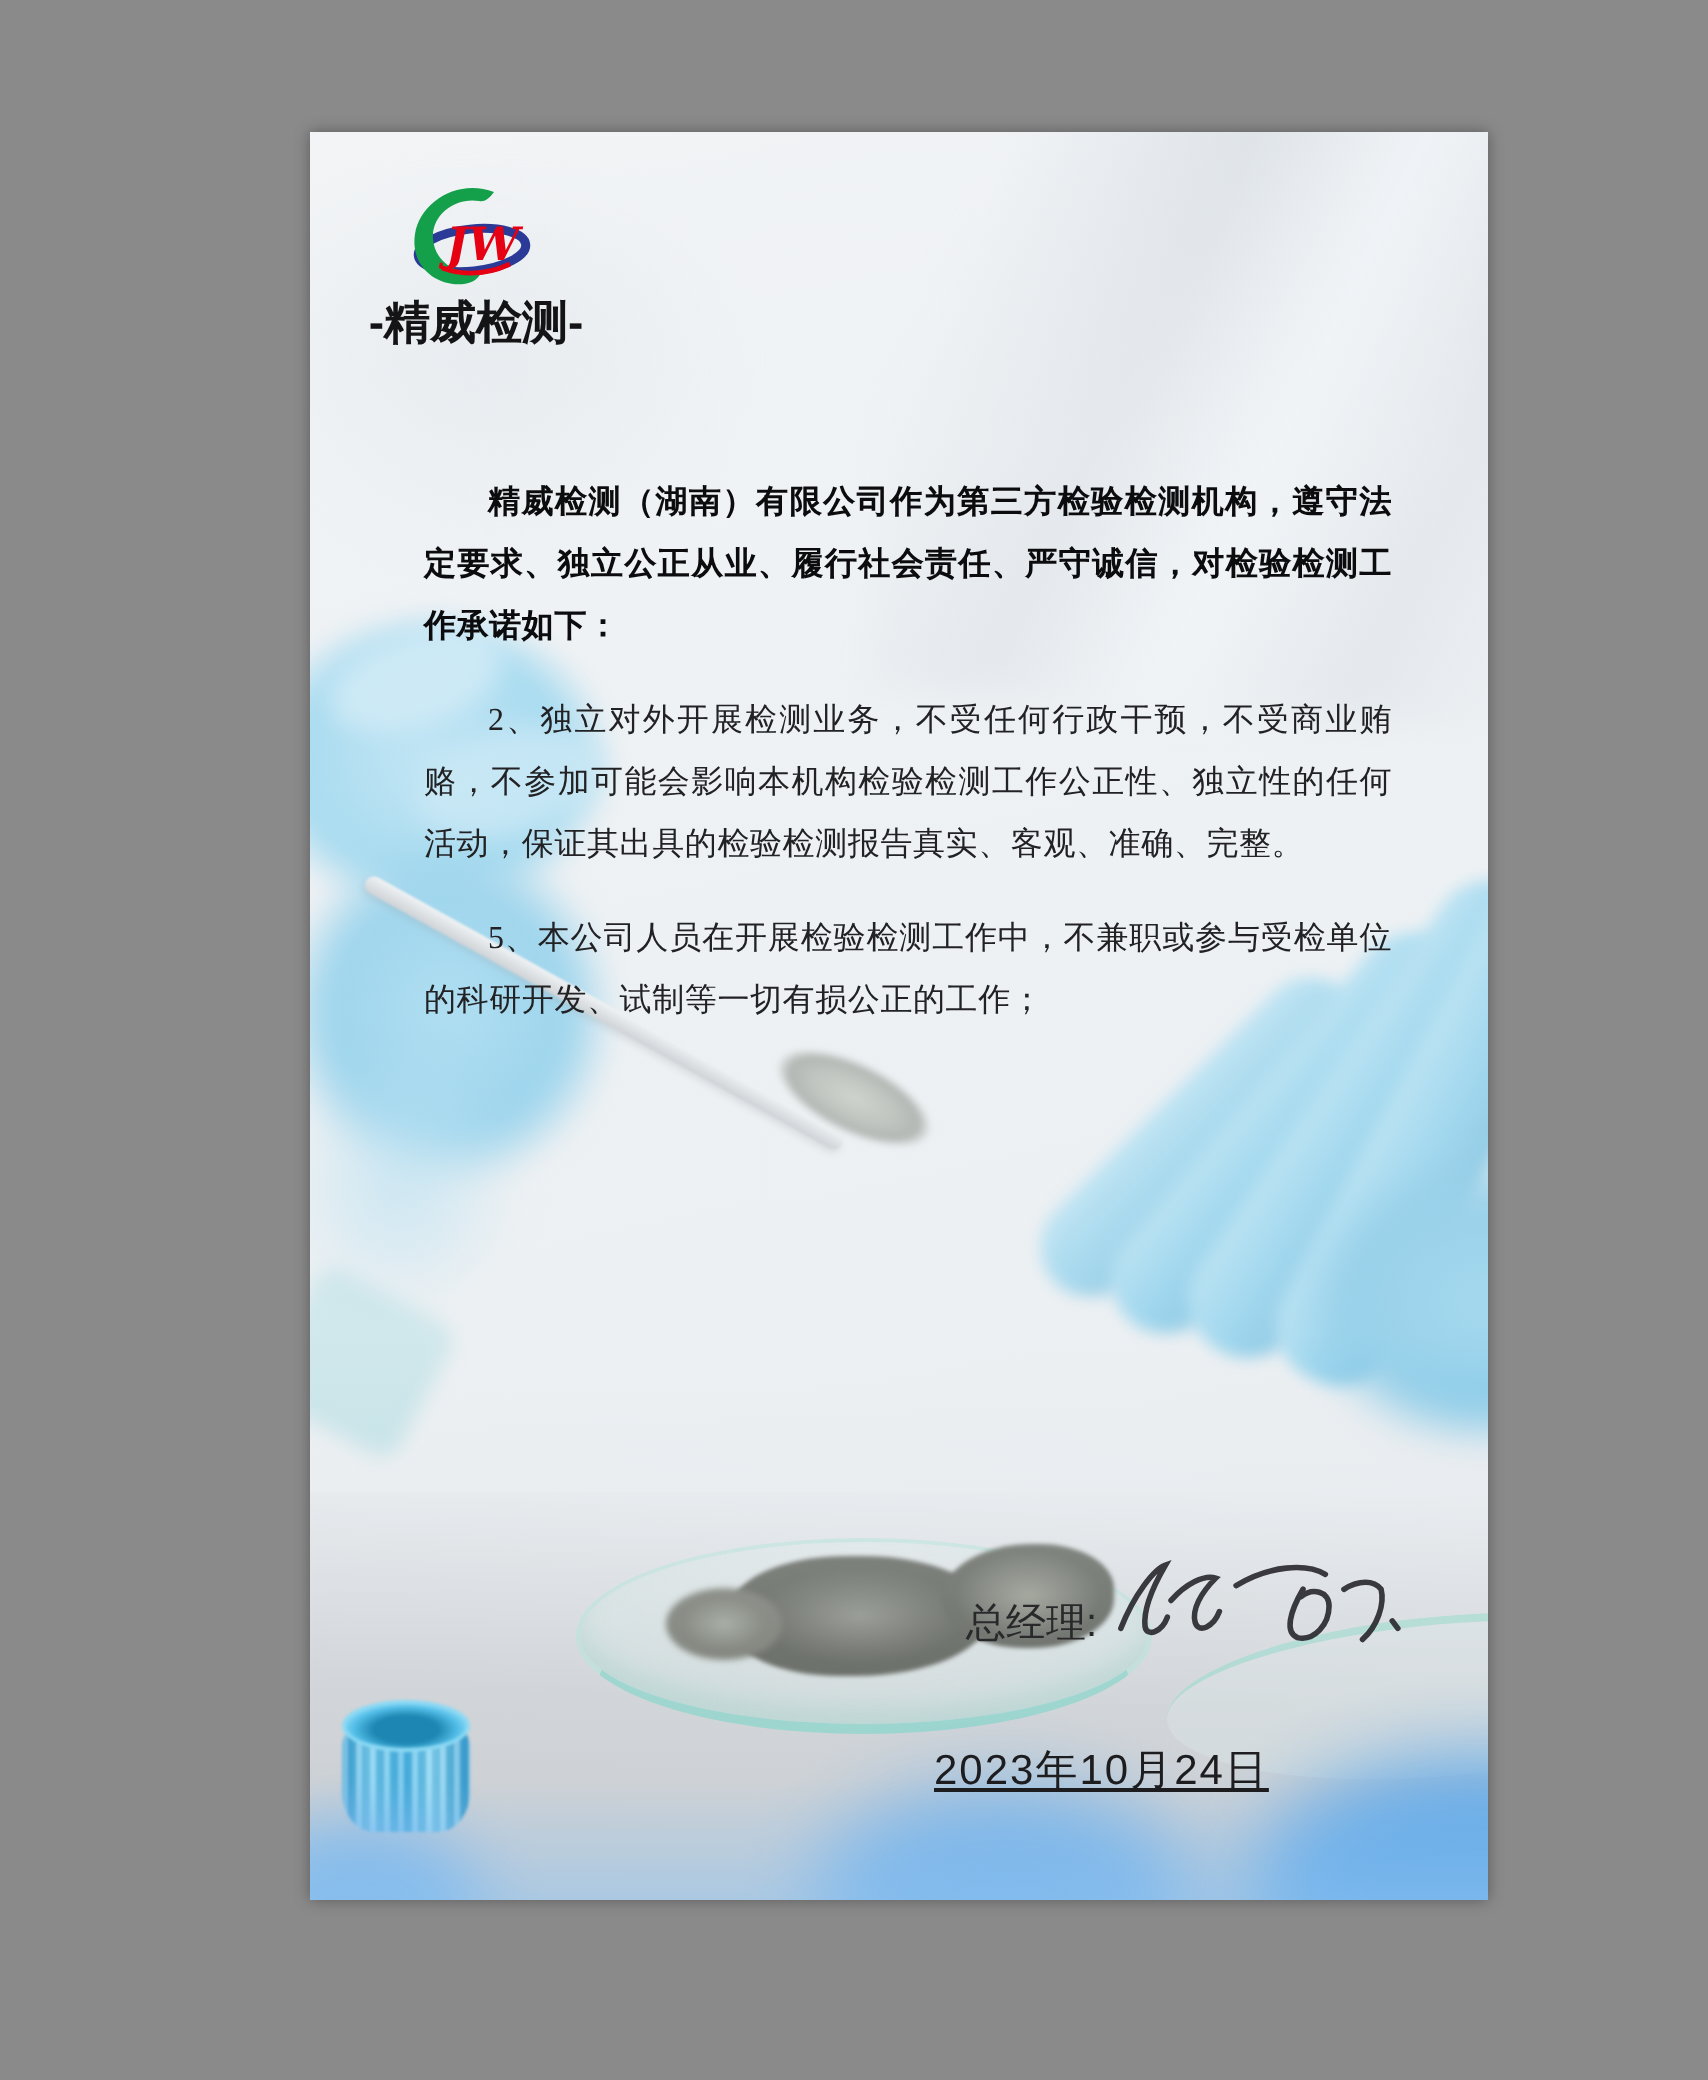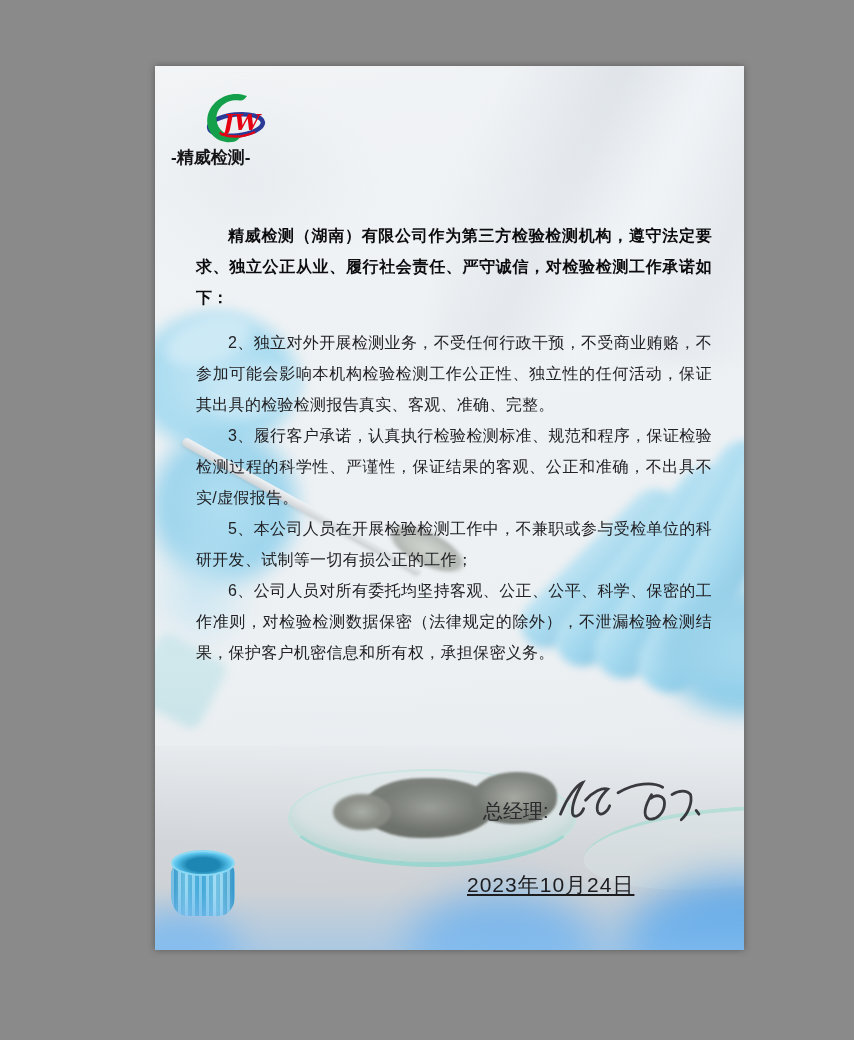--- a/index.html
+++ b/index.html
@@ -145,35 +145,35 @@
   .blur-blue-3 { left: -34px; top: 846px; width: 120px; height: 84px; border-radius: 50%;
     background: #74b4ec; filter: blur(16px); opacity: .85; }
   .bottom-glow { left: 0; top: 824px; width: 589px; height: 60px;
     background: linear-gradient(180deg, rgba(142,196,243,0) 0%, rgba(142,196,243,.5) 100%); }
 
   
   .content { position: absolute; inset: 0; }
   .logo { position: absolute; left: 46px; top: 26px; width: 68px; height: 52px; }
   .badge {
     position: absolute; left: 16px; top: 80px; width: 134px;
-    text-align: left; font-size: 17px; font-weight: bold; color: #141416;
+    text-align: center; font-size: 23px; font-weight: bold; color: #141416;
     font-family: "Liberation Sans", sans-serif;
   }
   .title {
     position: absolute; left: 0; top: 92px; width: 100%;
     text-align: center; font-family: "DejaVu Serif", serif;
     font-size: 37px; font-weight: 900; color: #17171a;
     letter-spacing: 7px; text-indent: 7px;
   }
   .body-text {
     position: absolute; left: 41px; top: 154px; width: 516px;
     font-size: 16px; line-height: 31px; text-align: justify;
     color: #222225; letter-spacing: .3px;
   }
-  .body-text p { margin: 0; text-indent: 2em; }
+  .body-text p { margin: 16px; text-indent: 2em; font-family: Liberation Serif, serif; }
   .body-text p.intro { font-weight: bold; color: #0c0c0e; margin-bottom: 14px; }
   .sig-row {
     position: absolute; left: 328px; top: 724px; display: flex; align-items: center;
   }
   .sig-label { font-size: 20px; color: #29292c; white-space: nowrap; }
   .sig-svg { margin-left: 4px; margin-top: -16px; }
   .date {
     position: absolute; left: 312px; top: 805px;
     font-size: 21px; color: #1d1d20; letter-spacing: 1px; text-decoration: underline;
   }
@@ -225,23 +225,21 @@
         <text x="22" y="38" font-size="23" font-style="italic" font-weight="bold" fill="#e50014" font-family="'DejaVu Serif', serif">JW</text>
         <path d="M20 42 Q37 48 54 40" stroke="#e50014" stroke-width="2.4" fill="none"></path>
       </svg>
 
       <div class="badge">-精威检测-</div>
 
 
       <div class="body-text">
         <p class="intro">精威检测（湖南）有限公司作为第三方检验检测机构，遵守法定要求、独立公正从业、履行社会责任、严守诚信，对检验检测工作承诺如下：</p>
         <p>2、独立对外开展检测业务，不受任何行政干预，不受商业贿赂，不参加可能会影响本机构检验检测工作公正性、独立性的任何活动，保证其出具的检验检测报告真实、客观、准确、完整。</p>
-        <p>3、履行客户承诺，认真执行检验检测标准、规范和程序，保证检验检测过程的科学性、严谨性，保证结果的客观、公正和准确，不出具不实/虚假报告。</p>
         <p>5、本公司人员在开展检验检测工作中，不兼职或参与受检单位的科研开发、试制等一切有损公正的工作；</p>
-        <p>6、公司人员对所有委托均坚持客观、公正、公平、科学、保密的工作准则，对检验检测数据保密（法律规定的除外），不泄漏检验检测结果，保护客户机密信息和所有权，承担保密义务。</p>
       </div>
 
       <div class="sig-row">
         <span class="sig-label">总经理:</span>
         <svg class="sig-svg" width="158" height="58" viewBox="0 0 170 60">
           <g fill="none" stroke="#2b2b30" stroke-width="3" stroke-linecap="round" opacity="0.92">
             <path d="M8 42 C15 24 26 10 32 8 C25 20 20 32 21 41 C22 47 30 44 33 36"></path>
             <path d="M35 27 C43 18 53 13 59 15 C51 23 46 32 48 39 C50 45 58 41 61 33"></path>
             <path d="M70 19 C88 8 108 7 118 13"></path>
             <path d="M106 21 C99 33 96 44 103 47 C112 49 120 40 120 30 C120 22 111 20 105 25"></path>

